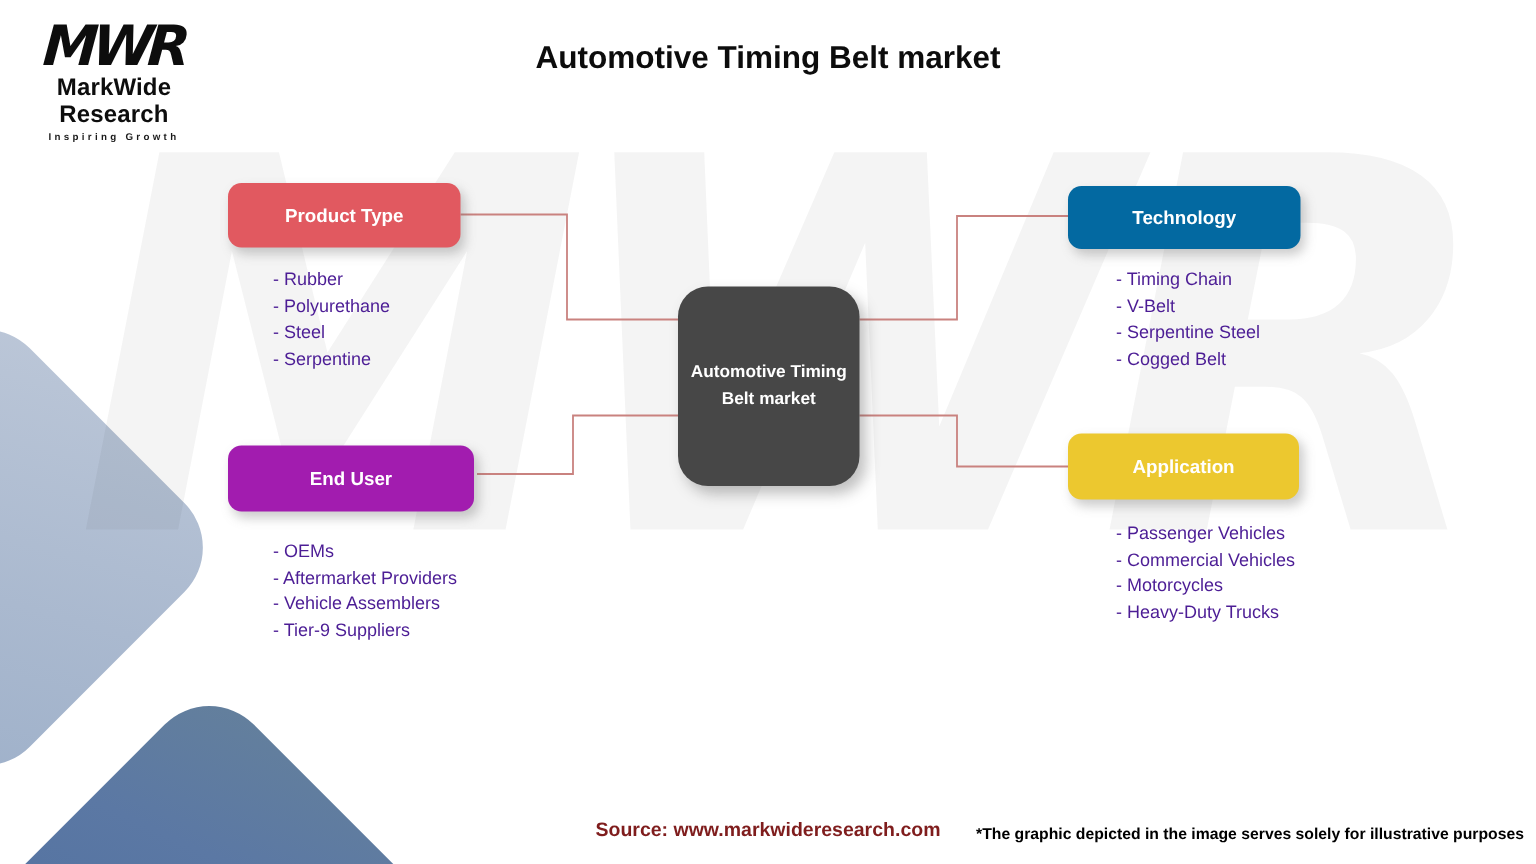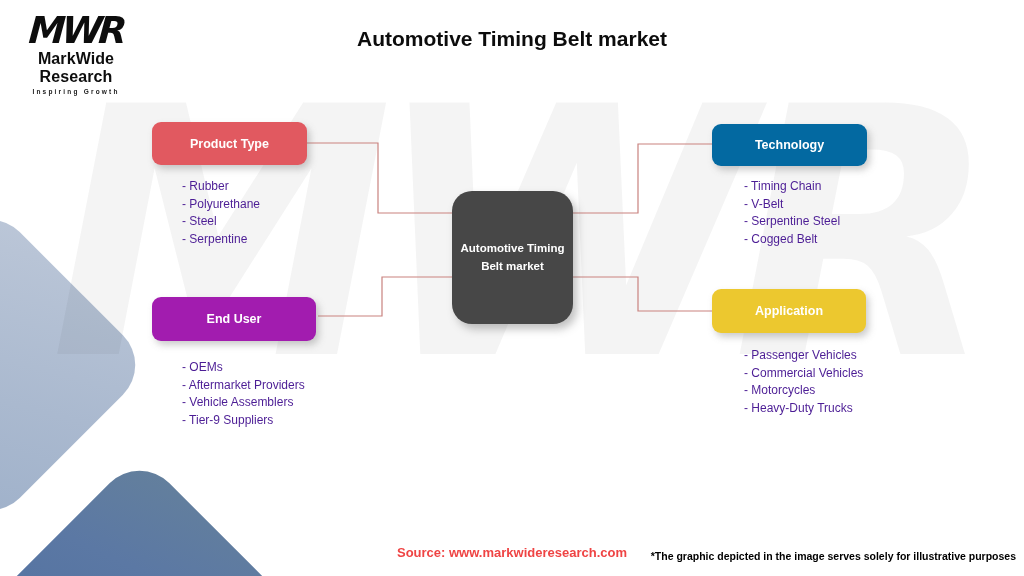--- a/index.html
+++ b/index.html
@@ -98,21 +98,21 @@
   .n-enduser  { left: 152px; top: 297px; width: 164px; }
   .n-enduser  .node-box { height: 44px; }
   .n-enduser  .node-list { margin: 18px 0 0 30px; }
   .n-app      { left: 712px; top: 289px; width: 154px; }
   .n-app      .node-box { height: 44px; }
   .n-app      .node-list { margin: 14px 0 0 32px; }
 
   
   .source {
     position: absolute; left: 0; right: 0; top: 545px;
-    text-align: center; font-size: 13px; font-weight: bold; color: #ef4444;
+    text-align: center; font-size: 13px; font-weight: bold; color: #7f1d1d;
   }
   .disclaimer {
     position: absolute; right: 8px; top: 550px;
     font-size: 10.5px; font-weight: bold; color: #000000;
   }
 </style>
 </head>
 <body>
 
 <div class="canvas">

